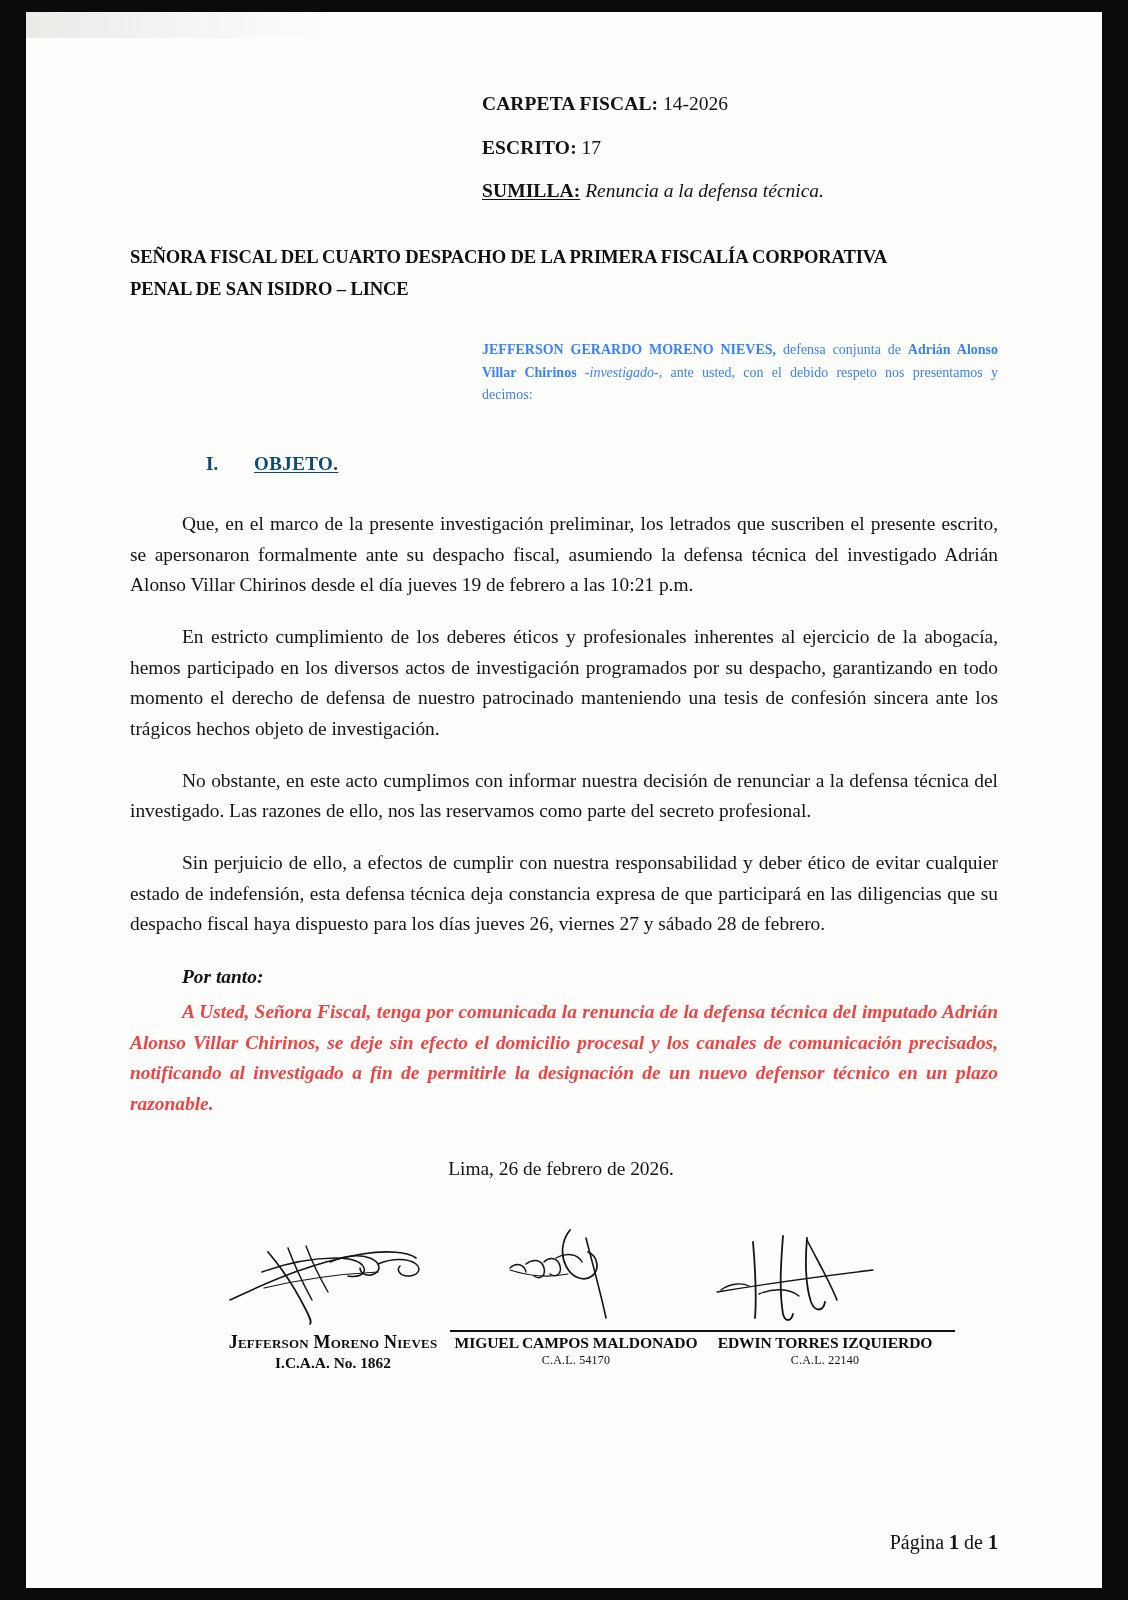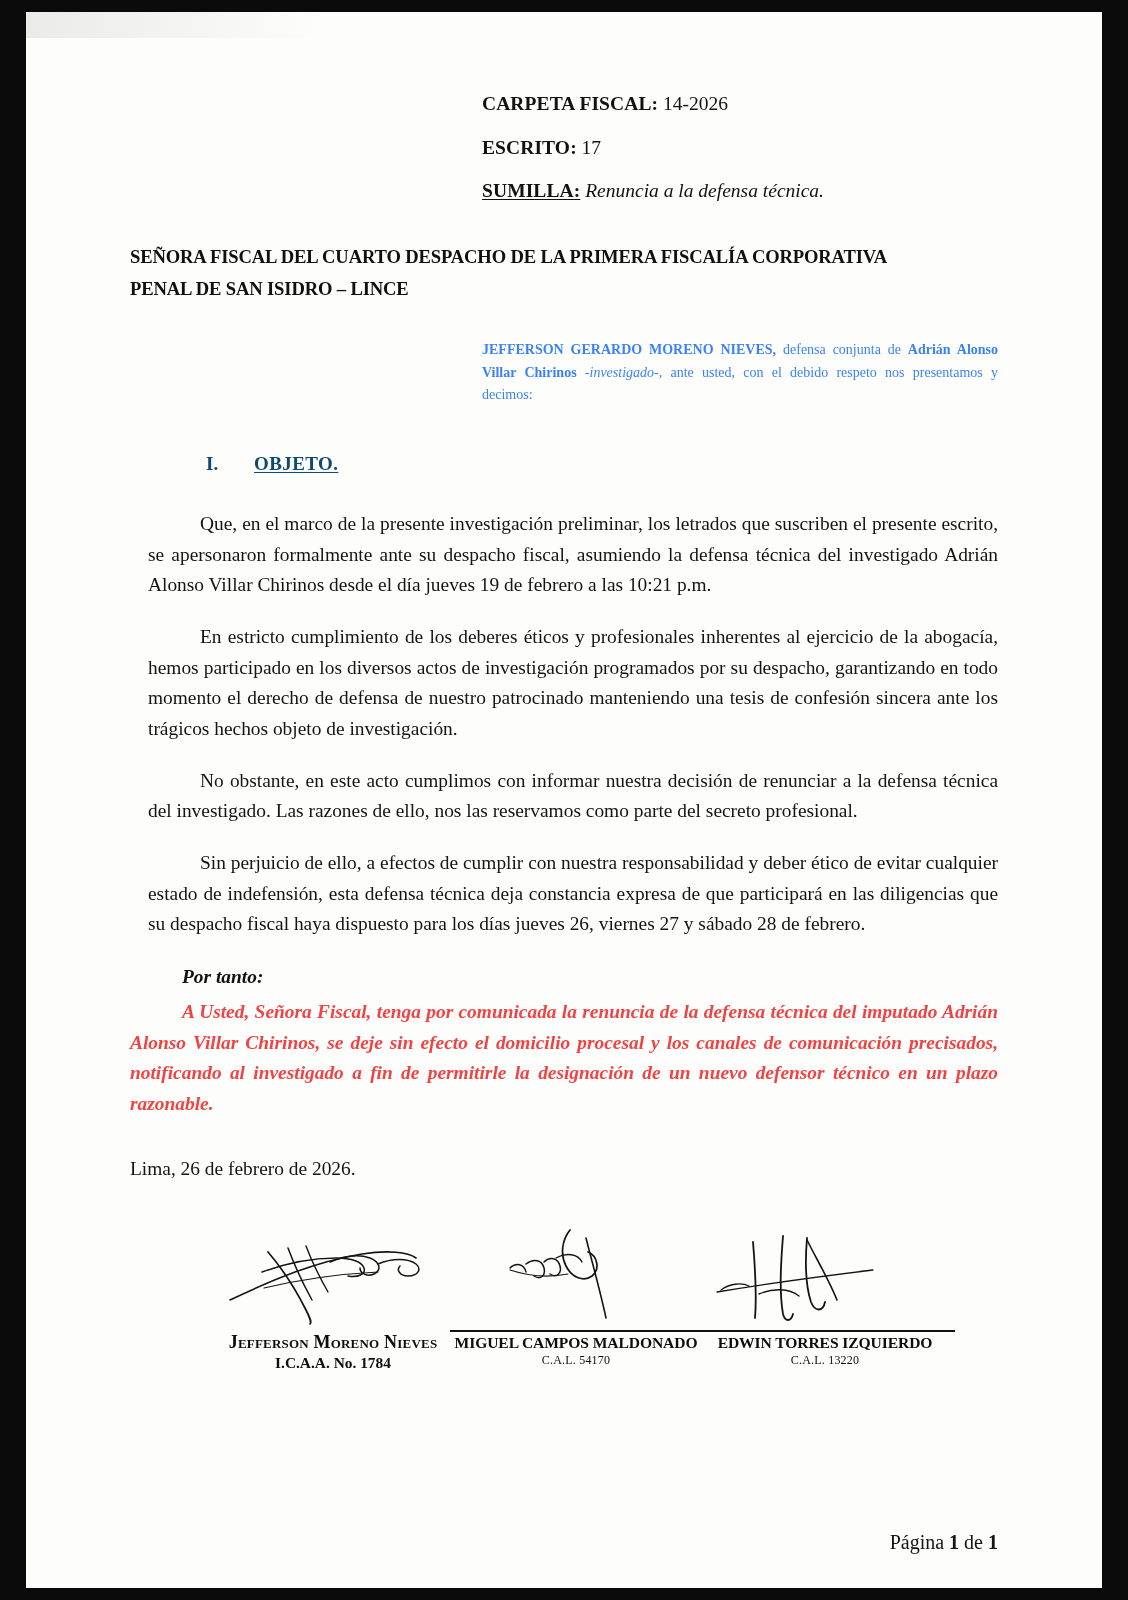--- a/index.html
+++ b/index.html
@@ -100,21 +100,21 @@
     letter-spacing: .4px;
   }
 
   
   #body-copy { margin-top: 34px; }
   .para {
     font-size: 19.4px;
     line-height: 1.58;
     text-align: justify;
     color: #141414;
-    margin: 0 0 21px 18px;
+    margin: 0 0 21px 0;
     text-indent: 52px;
   }
   .para:last-child { margin-bottom: 0; }
 
   
   #por-tanto {
     margin-top: 26px;
     margin-left: 52px;
     font-size: 19.4px;
     font-weight: 700;
@@ -128,21 +128,21 @@
     font-weight: 700;
     font-style: italic;
     text-align: justify;
     text-indent: 52px;
     color: #ef4444;
   }
 
   
   #date-line {
     margin-top: 38px;
-    text-align: left;
+    text-align: center;
     font-size: 19.4px;
     color: #141414;
     padding-right: 6px;
   }
 
   
   #signature-row {
     position: relative;
     margin-top: 38px;
     height: 180px;
@@ -253,21 +253,21 @@
                 <path d="M86 30 C92 46, 100 64, 110 82" stroke-width="1.5"></path>
                 <path d="M104 28 C110 44, 118 60, 126 74" stroke-width="1.4"></path>
                 <path d="M60 54 C82 46, 108 40, 134 40 C150 40, 160 44, 162 50 C164 56, 156 60, 146 58" stroke-width="1.5"></path>
                 <path d="M128 44 C142 38, 156 36, 168 40 C178 44, 180 52, 172 56 C166 59, 158 56, 158 50" stroke-width="1.5"></path>
                 <path d="M176 46 C190 40, 206 40, 214 46 C220 51, 216 58, 206 58 C198 58, 194 52, 198 48" stroke-width="1.5"></path>
                 <path d="M62 70 C96 62, 136 56, 176 54" stroke-width="1.2"></path>
               </g>
             </svg>
           </div>
           <div class="sig-name smallcaps">Jefferson Moreno Nieves</div>
-          <div class="sig-reg">I.C.A.A. No. 1784</div>
+          <div class="sig-reg">I.C.A.A. No. 1862</div>
         </div>
 
         <div class="sig-block sig-2">
           <div class="sig-canvas">
             <svg width="252" height="112" viewBox="0 0 252 112" fill="none" xmlns="http://www.w3.org/2000/svg">
               <g stroke="#141414" fill="none" stroke-linecap="round" stroke-linejoin="round">
                 <path d="M120 12 C112 22, 110 36, 116 48 C122 60, 134 64, 142 58 C150 52, 148 38, 138 34" stroke-width="1.7"></path>
                 <path d="M136 20 C142 44, 150 72, 156 100" stroke-width="1.6"></path>
                 <path d="M76 46 C84 40, 92 42, 94 50 C96 58, 90 62, 84 58" stroke-width="1.5"></path>
                 <path d="M94 44 C100 38, 108 40, 110 48 C112 56, 106 60, 100 56" stroke-width="1.5"></path>
@@ -291,21 +291,21 @@
                 <path d="M112 20 C110 44, 110 66, 116 84 C120 94, 128 94, 130 84" stroke-width="1.8"></path>
                 <path d="M112 22 C122 42, 134 62, 142 82" stroke-width="1.6"></path>
                 <path d="M22 74 C70 66, 128 58, 178 52" stroke-width="1.3"></path>
                 <path d="M26 72 C34 66, 46 64, 54 68" stroke-width="1.3"></path>
                 <path d="M64 76 C78 70, 94 70, 104 78" stroke-width="1.4"></path>
               </g>
             </svg>
           </div>
           <div class="sig-rule"></div>
           <div class="sig-name">EDWIN TORRES IZQUIERDO</div>
-          <div class="sig-reg light">C.A.L. 13220</div>
+          <div class="sig-reg light">C.A.L. 22140</div>
         </div>
 
       </div>
 
       <div id="page-footer">
         <span>Página </span><b>1</b><span> de </span><b>1</b>
       </div>
 
     </div>
   </div>

